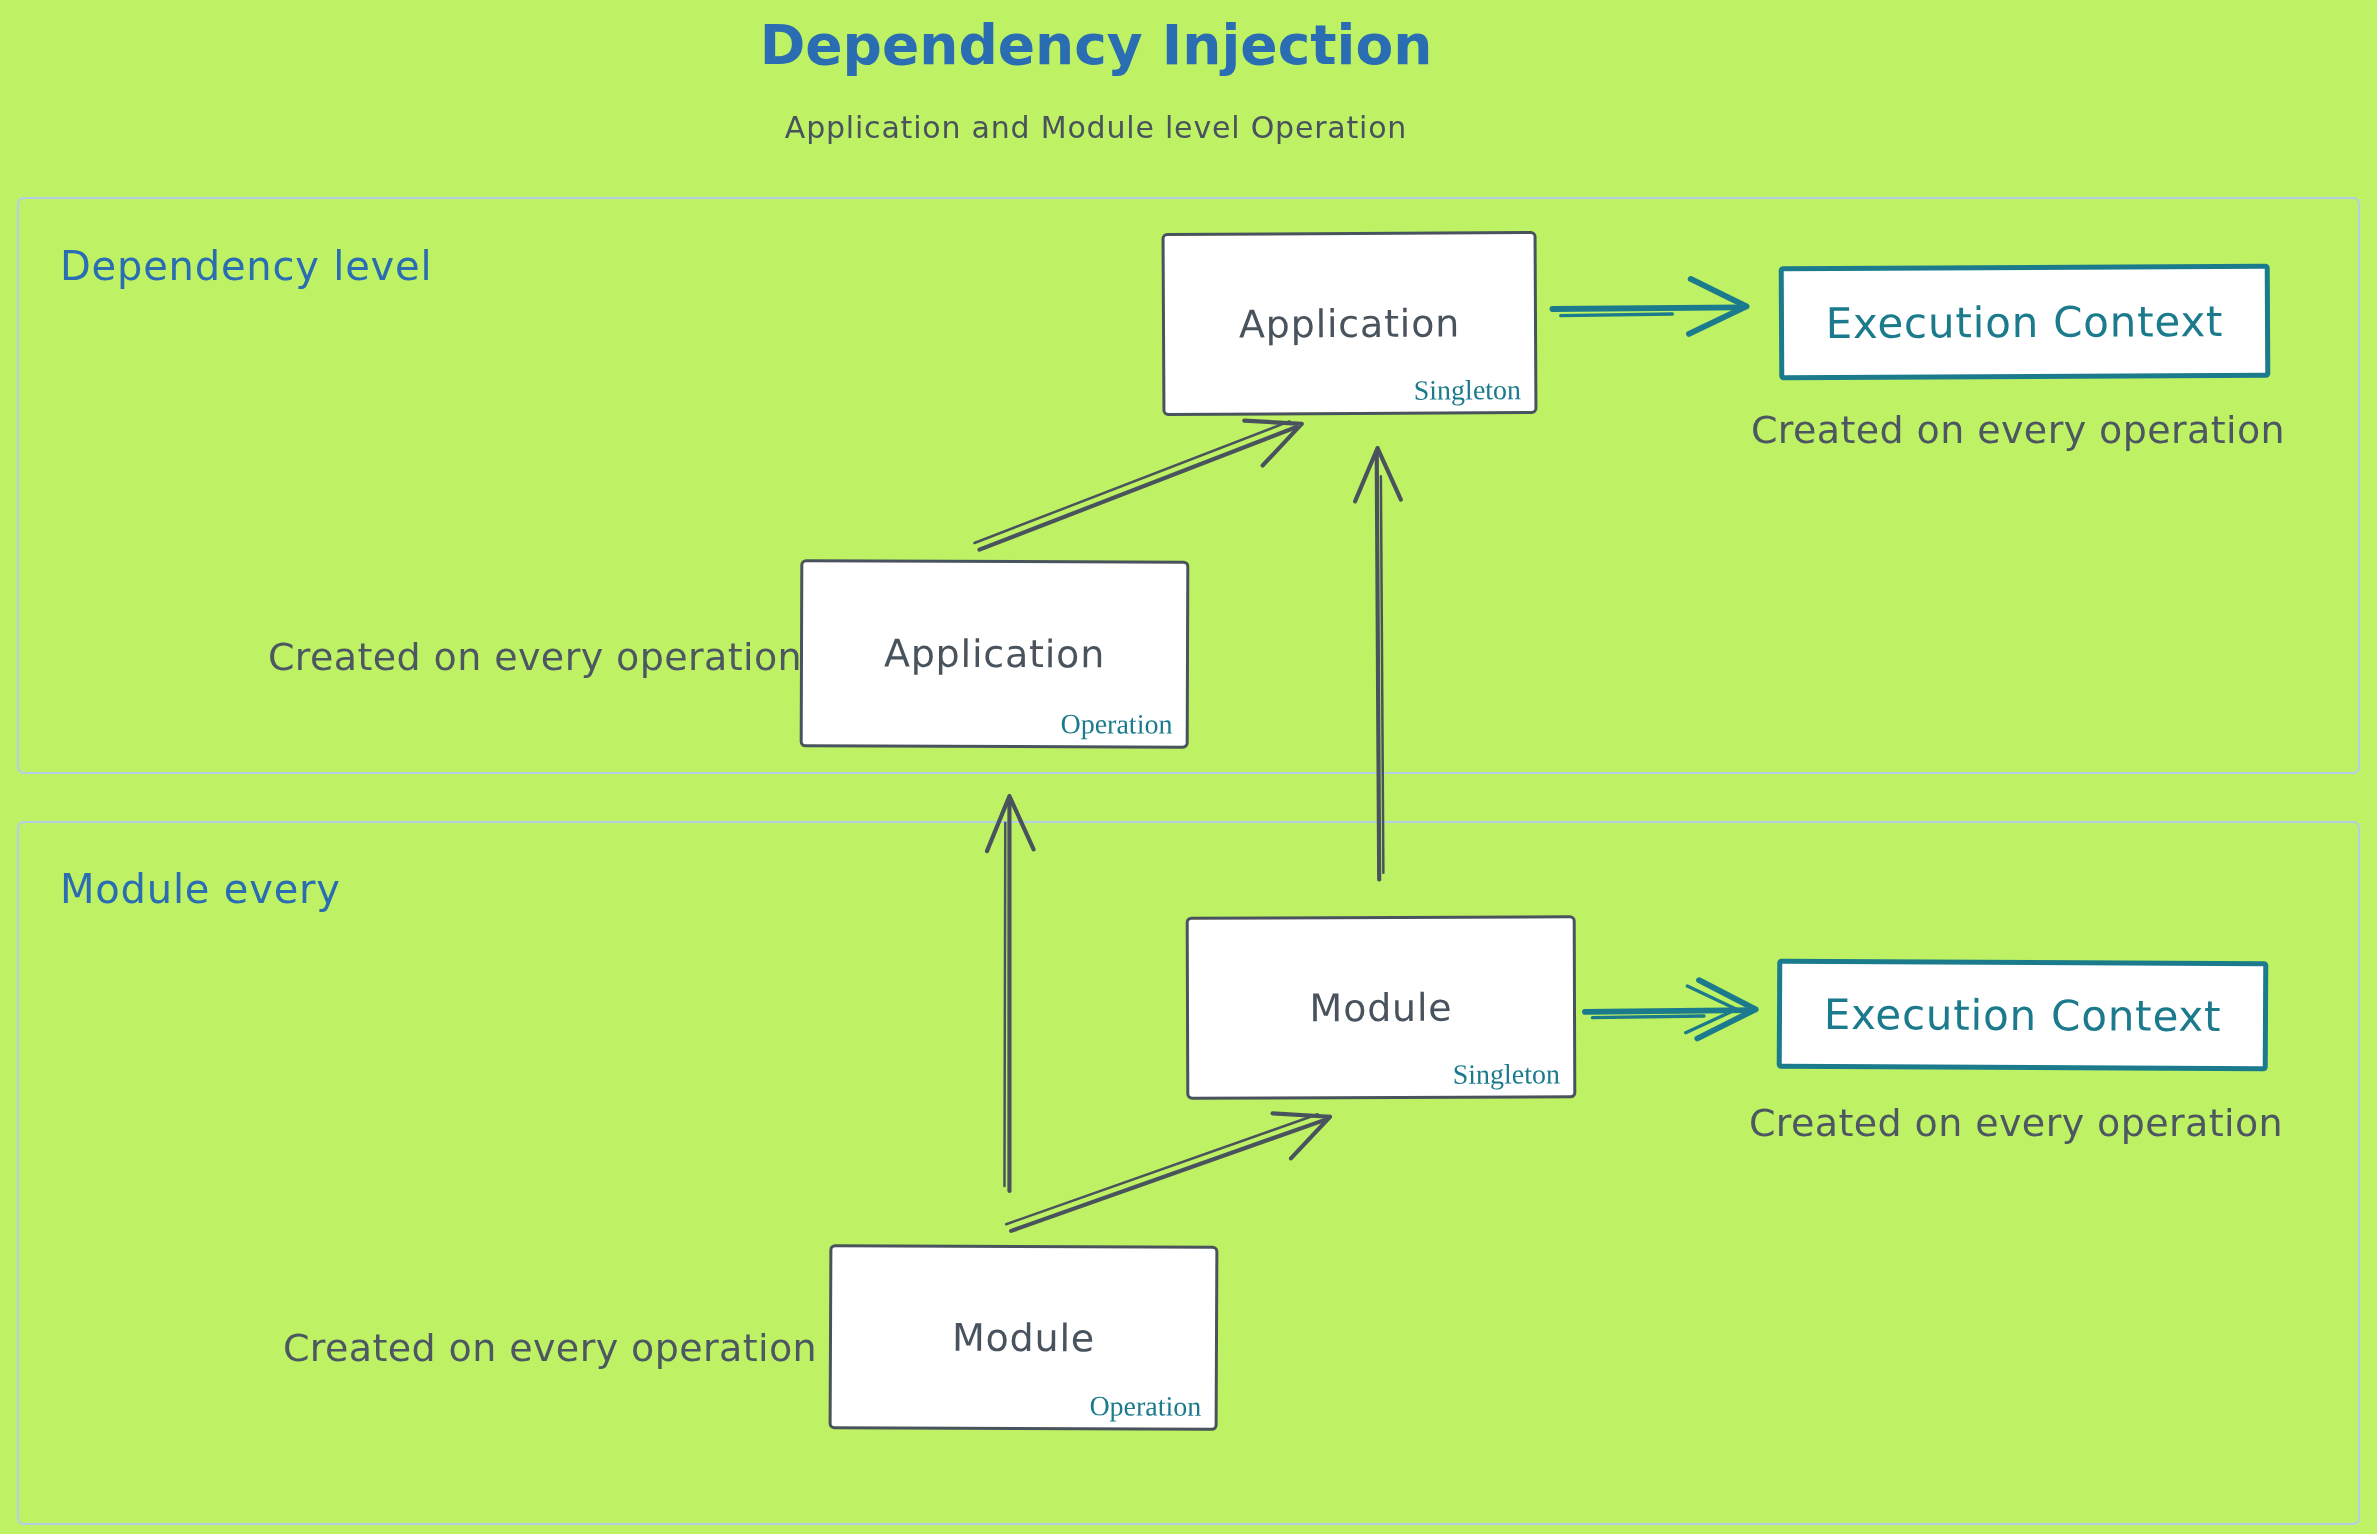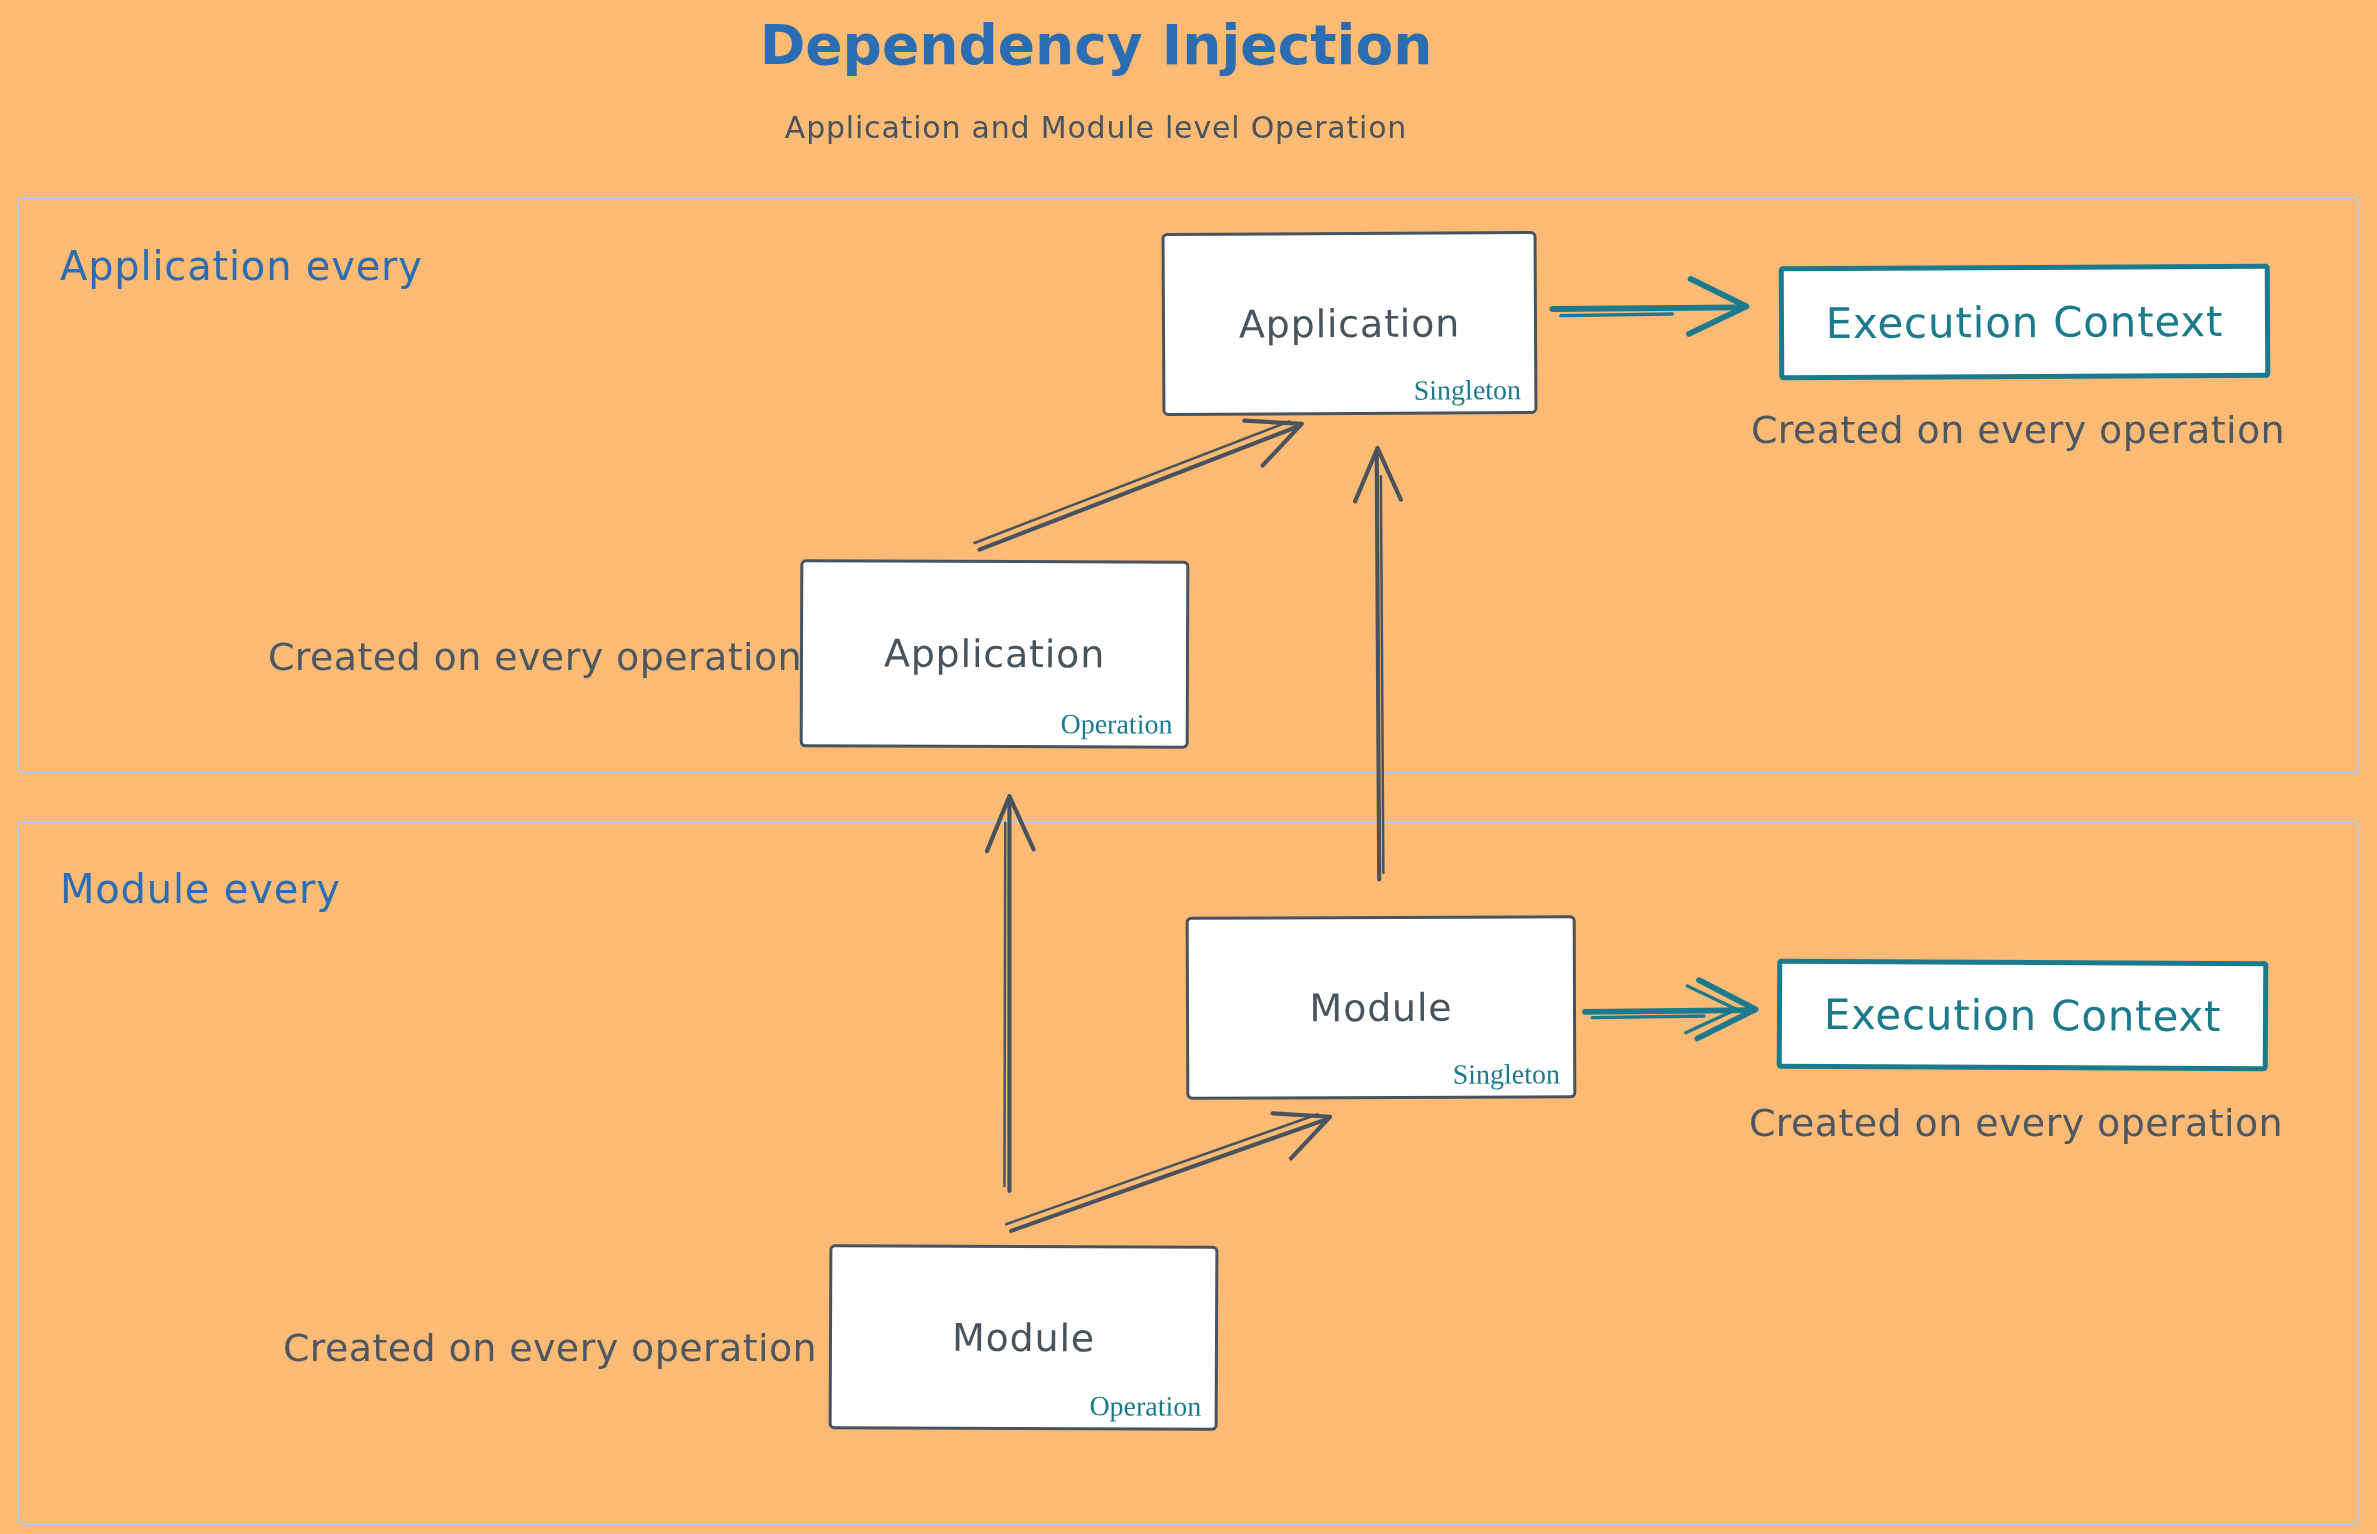--- a/index.html
+++ b/index.html
@@ -4,21 +4,21 @@
 <style>
   :root{
     --blue:#2a6db2;
     --dark:#49535d;
     --teal:#1b7b8c;
     --lightblue:#b5cde9;
     --caption:#4d5761;
   }
   html,body{margin:0;padding:0;background:#fff;}
   .canvas{
-    position:relative;width:2377px;height:1534px;background:#fdba74;overflow:hidden;
+    position:relative;width:2377px;height:1534px;background:#bef264;overflow:hidden;
     font-family:"DejaVu Sans", sans-serif;
   }
   .title{
     position:absolute;left:1096px;top:13.3px;transform:translateX(-50%);
     font-size:55px;font-weight:bold;color:var(--blue);white-space:nowrap;
   }
   .subtitle{
     position:absolute;left:1096px;top:110px;transform:translateX(-50%);
     font-size:30px;color:var(--dark);white-space:nowrap;letter-spacing:0.8px;
   }
@@ -69,21 +69,21 @@
 <body>
 
 <div class="canvas">
 
   <div class="title">Dependency Injection</div>
   <div class="subtitle">Application and Module level Operation</div>
 
   <div class="section app"></div>
   <div class="section module"></div>
 
-  <div class="section-label app">Application every</div>
+  <div class="section-label app">Dependency level</div>
   <div class="section-label module">Module every</div>
 
   <div class="node" id="app-singleton">
     <span class="label">Application</span>
     <span class="sublabel">Singleton</span>
   </div>
 
   <div class="node" id="app-operation">
     <span class="label">Application</span>
     <span class="sublabel">Operation</span>

